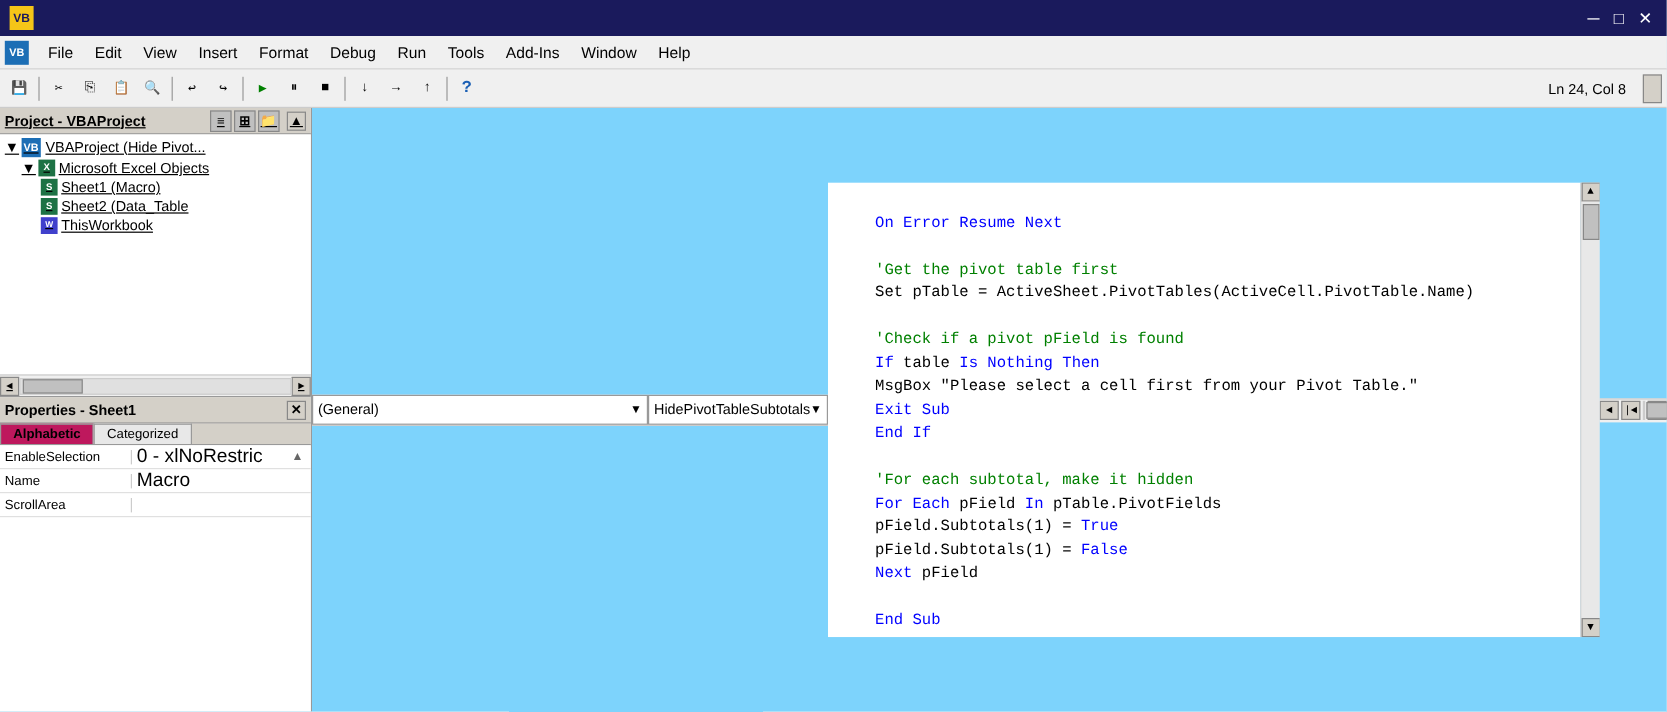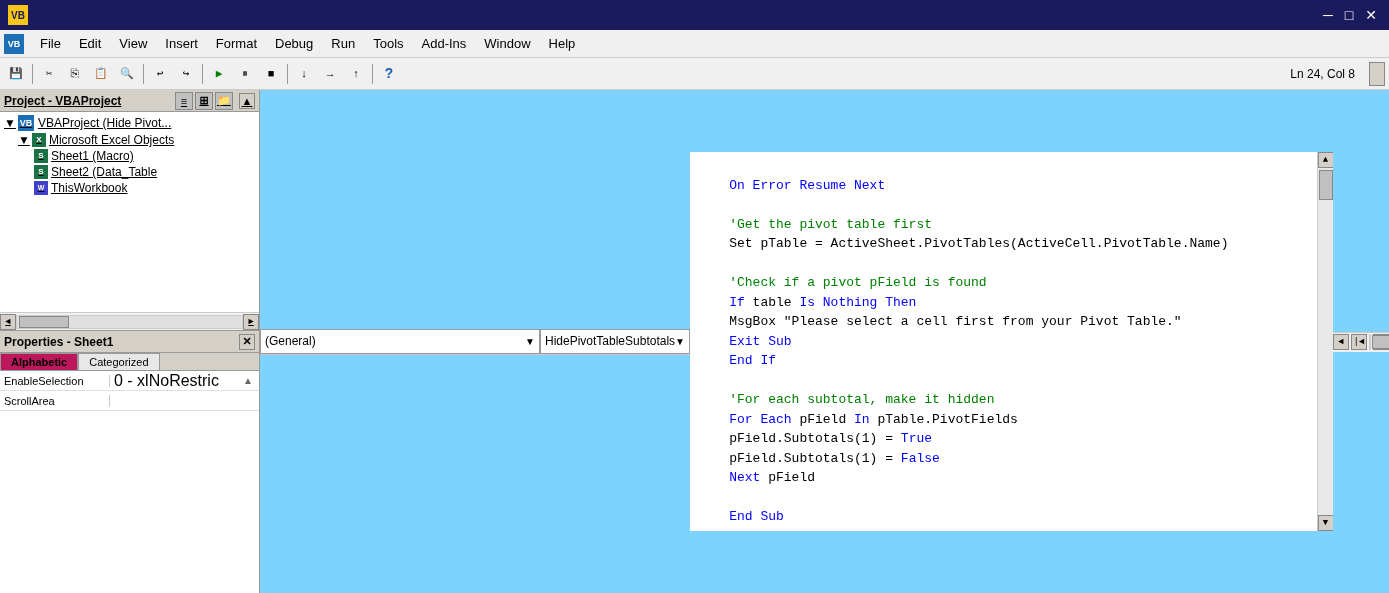--- a/index.html
+++ b/index.html
@@ -519,20 +519,24 @@
         <div class="prop-tab active">Alphabetic</div>
         <div class="prop-tab">Categorized</div>
       </div>
       <div id="properties-table">
         <div class="prop-row">
           <div class="prop-name">EnableSelection</div>
           <div class="prop-value">0 - xlNoRestric</div>
           <div style="width:16px;font-size:10px;color:#666;">▲</div>
         </div>
         <div class="prop-row">
+          <div class="prop-name">Name</div>
+          <div class="prop-value">Macro</div>
+        </div>
+        <div class="prop-row">
           <div class="prop-name">ScrollArea</div>
           <div class="prop-value"></div>
         </div>
       </div>
     </div>
 
   </div>
 
   <div id="right-panel">
 

